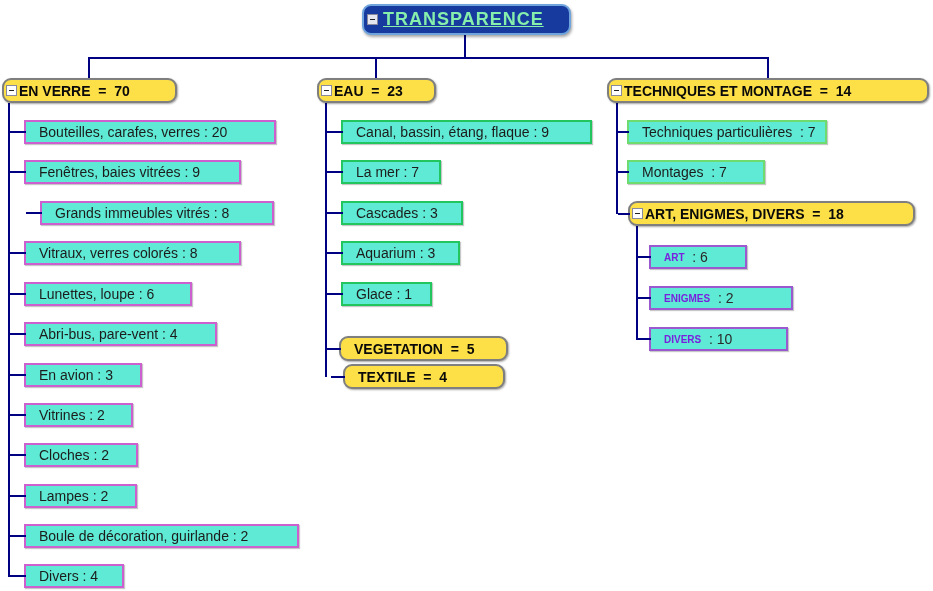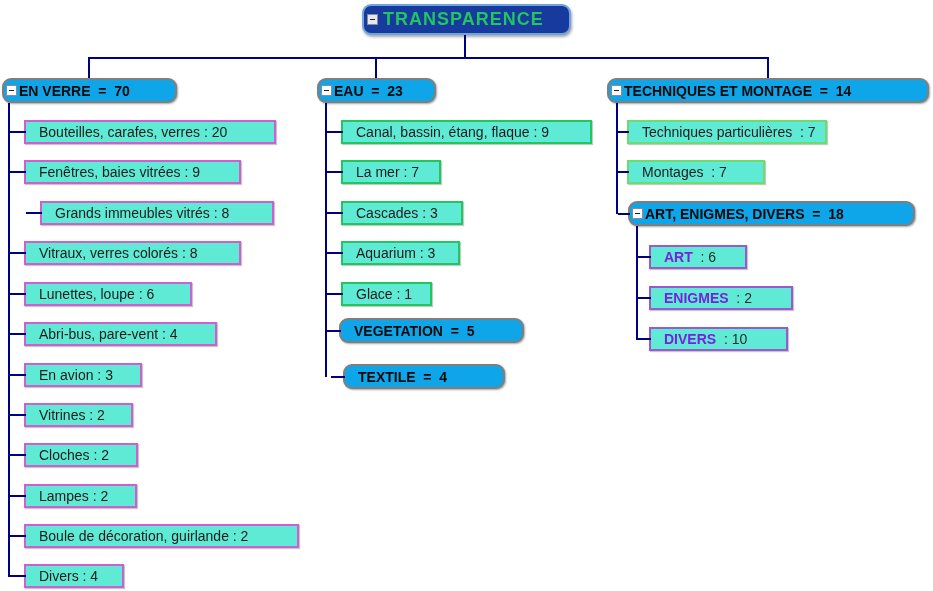--- a/index.html
+++ b/index.html
@@ -25,25 +25,25 @@
   
   .root{
     background:#163A9E;
     border:2px solid #6FA4DD;
     border-radius:9px;
     height:31px;
     padding-left:3px;
     box-shadow:1px 2px 3px rgba(0,0,0,.35);
   }
   .root .txt{
-    color:#22c55e;font-weight:bold;font-size:18px;letter-spacing:1px;
+    color:#86efac;font-weight:bold;font-size:18px;letter-spacing:1px;text-decoration:underline;
   }
   
   .pinkhead{
-    background:#0ea5e9;
+    background:#fde047;
     border:2px solid #7F7F7F;
     border-radius:9px;
     height:25px;
     padding-left:2px;
     box-shadow:1px 1px 2px rgba(0,0,0,.35);
   }
   .pinkhead .txt{
     color:#0a0a0a;font-weight:bold;font-size:14px;
   }
   .pinkhead.noicon{padding-left:13px;}
@@ -52,21 +52,21 @@
     background:#5eead4;
     height:24px;
     padding-left:13px;
     box-shadow:1px 1px 1px rgba(0,0,0,.22);
   }
   .leaf .txt{color:#1c1c1c;font-size:14px;}
   .pinkb{border:2px solid #CE5FCE;}
   .blueb{border:2px solid #22c55e;}
   .greenb{border:2px solid #6EDB6E;}
   .purpb{border:2px solid #9B59D0;}
-  .purpb .lbl{color:#7B1FDE;font-weight:bold;font-size:14px;white-space:pre;}
+  .purpb .lbl{color:#7B1FDE;font-weight:bold;font-size:10px;white-space:pre;}
   .purpb .val{color:#2a2a2a;font-size:14px;white-space:pre;}
   
   .tick-l::before,.tick-m::before,.tick-x::before,
   .tick-g::before,.tick-p::before,.tick-a::before{
     content:"";position:absolute;top:calc(50% - 1px);
     height:2px;background:#000082;
   }
   .tick-l::before{left:-16px;width:16px;}
   .tick-m::before{left:-16px;width:16px;}
   .tick-x::before{left:-14px;width:14px;}
@@ -148,21 +148,21 @@
     <span class="txt">Canal, bassin, étang, flaque : 9</span></div>
   <div class="leaf blueb tick-m" style="left:341px;top:160px;width:100px">
     <span class="txt">La mer : 7</span></div>
   <div class="leaf blueb tick-m" style="left:341px;top:201px;width:122px">
     <span class="txt">Cascades : 3</span></div>
   <div class="leaf blueb tick-m" style="left:341px;top:241px;width:119px">
     <span class="txt">Aquarium : 3</span></div>
   <div class="leaf blueb tick-m" style="left:341px;top:282px;width:91px">
     <span class="txt">Glace : 1</span></div>
 
-  <div class="node pinkhead noicon tick-x" style="left:339px;top:318px;width:185px">
+  <div class="node pinkhead noicon tick-x" style="left:339px;top:336px;width:169px">
     <span class="txt">VEGETATION  =  5</span></div>
   <div class="node pinkhead noicon tick-x" style="left:343px;top:364px;width:162px">
     <span class="txt">TEXTILE  =  4</span></div>
 
   <div class="leaf greenb tick-g" style="left:627px;top:120px;width:200px">
     <span class="txt">Techniques particulières  : 7</span></div>
   <div class="leaf greenb tick-g" style="left:627px;top:160px;width:138px">
     <span class="txt">Montages  : 7</span></div>
 
   <div class="node pinkhead tick-p" style="left:628px;top:201px;width:287px">

